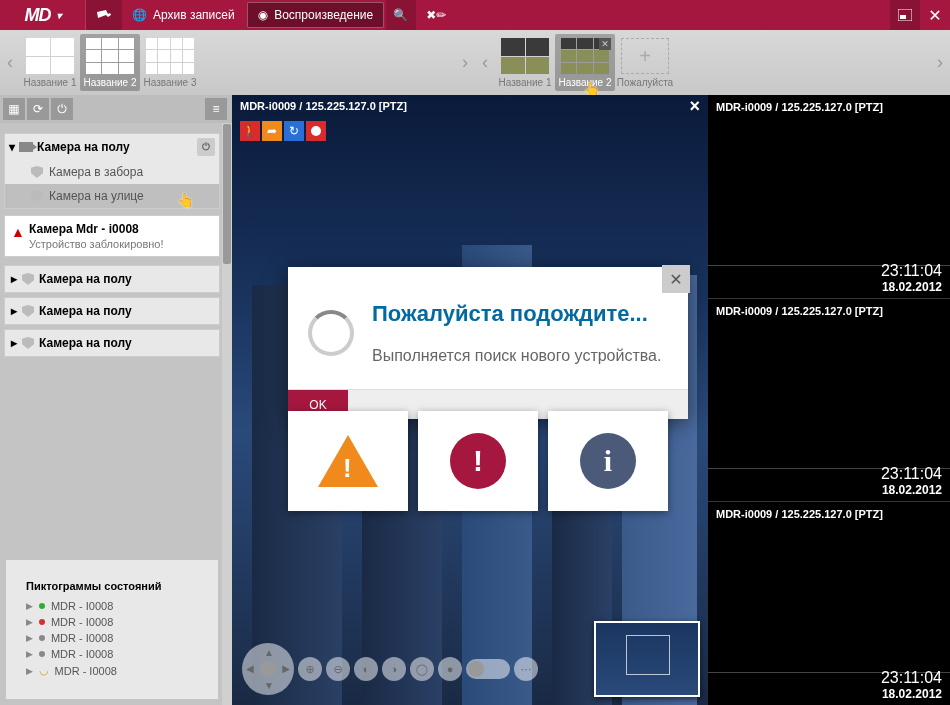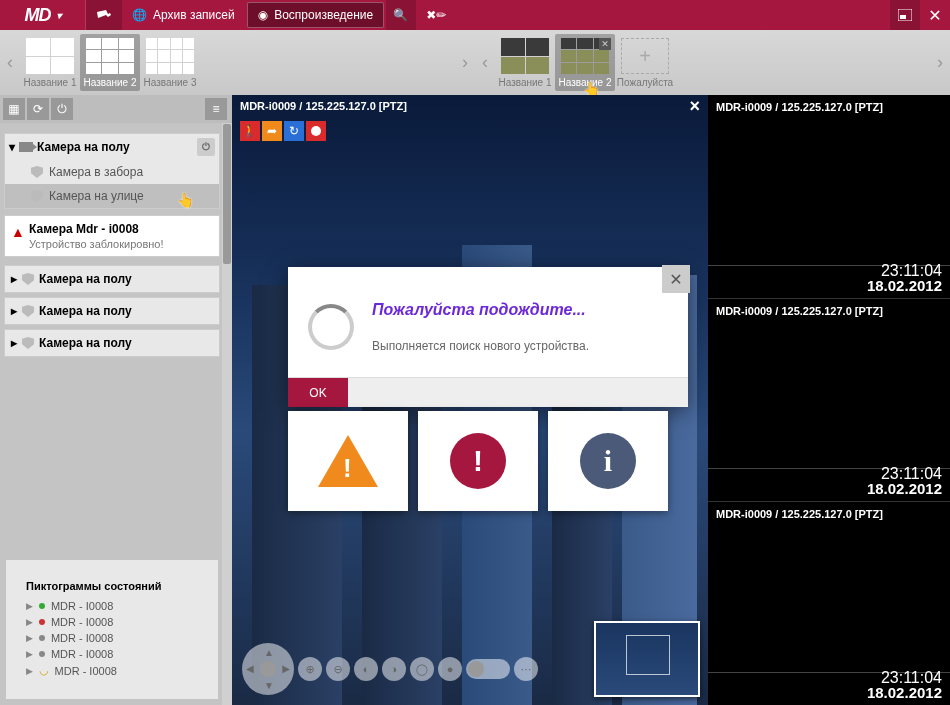--- a/index.html
+++ b/index.html
@@ -66,21 +66,21 @@
 .dot { width:6px; height:6px; border-radius:50%;}
 .tri-sm { font-size:9px; color:#888;}
 
 
 .video-area { flex:1; display:flex; background:#000;}
 .video-main { width:476px; position:relative; background:linear-gradient(#0a1a3a 0%, #1a3560 35%, #2a4a7a 55%, #1a2a45 100%); overflow:hidden;}
 .video-right { flex:1; display:flex; flex-direction:column;}
 .video-tile { flex:1; background:#000; border-top:1px solid #333; position:relative; padding:6px 8px; color:#fff; font-size:11px; font-weight:bold;}
 .video-tile:first-child{border-top:none;}
 .tile-time { position:absolute; right:8px; bottom:18px; font-size:16px; font-weight:normal;text-align:center;}
-.tile-date { position:absolute; right:8px; bottom:4px; font-size:15px;}
+.tile-date { position:absolute; right:8px; bottom:4px; font-size:12px;}
 .tile-divider{position:absolute; left:0; right:0; bottom:32px; height:1px; background:#444;}
 
 .video-header { position:absolute; top:0; left:0; right:0; height:22px; background:rgba(0,0,0,0); color:#fff; font-size:11px; font-weight:bold; padding:4px 8px; display:flex; align-items:center;}
 .video-close { margin-left:auto; font-size:18px; cursor:pointer;}
 .status-icons { position:absolute; top:26px; left:8px; display:flex; gap:2px;}
 .sicon { width:20px; height:20px; display:flex; align-items:center; justify-content:center; color:#fff; font-size:12px;}
 .sicon.red{background:#d92b2b;}
 .sicon.orange{background:#f08a1d;}
 .sicon.blue{background:#2a6fd6;}
 .sicon.rec{background:#d92b2b;}
@@ -94,22 +94,22 @@
 .bldg.b3{left:230px; width:70px; height:460px; background:linear-gradient(90deg,#2a4a7a,#3a5a8a);}
 .bldg.b4{left:320px; width:60px; height:300px;}
 .bldg.b5{left:390px; width:75px; height:430px; background:linear-gradient(90deg,#3a5a8a,#4a6a9e);}
 
 
 .dialog { position:absolute; top:172px; left:56px; width:400px; background:#fff; box-shadow:0 4px 20px rgba(0,0,0,0.5);}
 .dialog-header { height:24px; display:flex; justify-content:flex-end;}
 .dialog-close { width:28px; height:28px; background:#ccc; display:flex; align-items:center; justify-content:center; font-size:16px; color:#555; cursor:pointer; margin:-2px -2px 0 0;}
 .dialog-body { display:flex; padding: 10px 20px 24px 20px; gap:18px; align-items:center;}
 .spinner { width:46px; height:46px; border:4px solid #ccc; border-top-color:#888; border-radius:50%;}
-.dialog-title { font-size:16px; font-weight:bold; color:#6d28d9;font-style:italic;}
-.dialog-sub { font-size:12px; color:#666; margin-top:20px;}
+.dialog-title { font-size:22px; font-weight:bold; color:#0369a1;}
+.dialog-sub { font-size:16px; color:#666; margin-top:20px;}
 .dialog-footer { height:30px; background:#eee; display:flex; border-top:1px solid #ddd;}
 .dialog-ok { width:60px; background:#a6173f; color:#fff; display:flex; align-items:center; justify-content:center; font-size:12px; cursor:pointer;}
 
 
 .alert-cards { position:absolute; top:316px; left:56px; display:flex; gap:10px;}
 .alert-card { width:120px; height:100px; background:#fff; display:flex; align-items:center; justify-content:center; box-shadow:0 2px 8px rgba(0,0,0,0.4);}
 .tri-warn { width:0; height:0; border-left:30px solid transparent; border-right:30px solid transparent; border-bottom:52px solid #f08a1d; position:relative;}
 .tri-warn::after{content:"!"; position:absolute; left:-5px; top:18px; color:#fff; font-weight:bold; font-size:26px;}
 .circle-ic { width:56px; height:56px; border-radius:50%; display:flex; align-items:center; justify-content:center; color:#fff; font-size:30px; font-weight:bold;}
 .circle-ic.red{background:#a6173f;}

